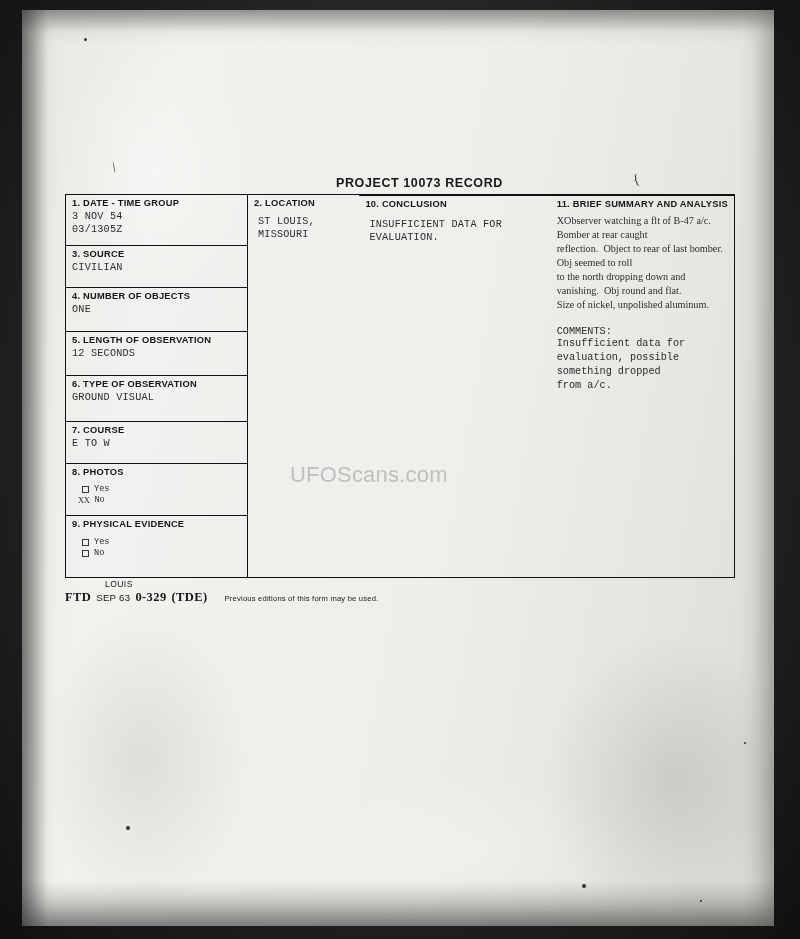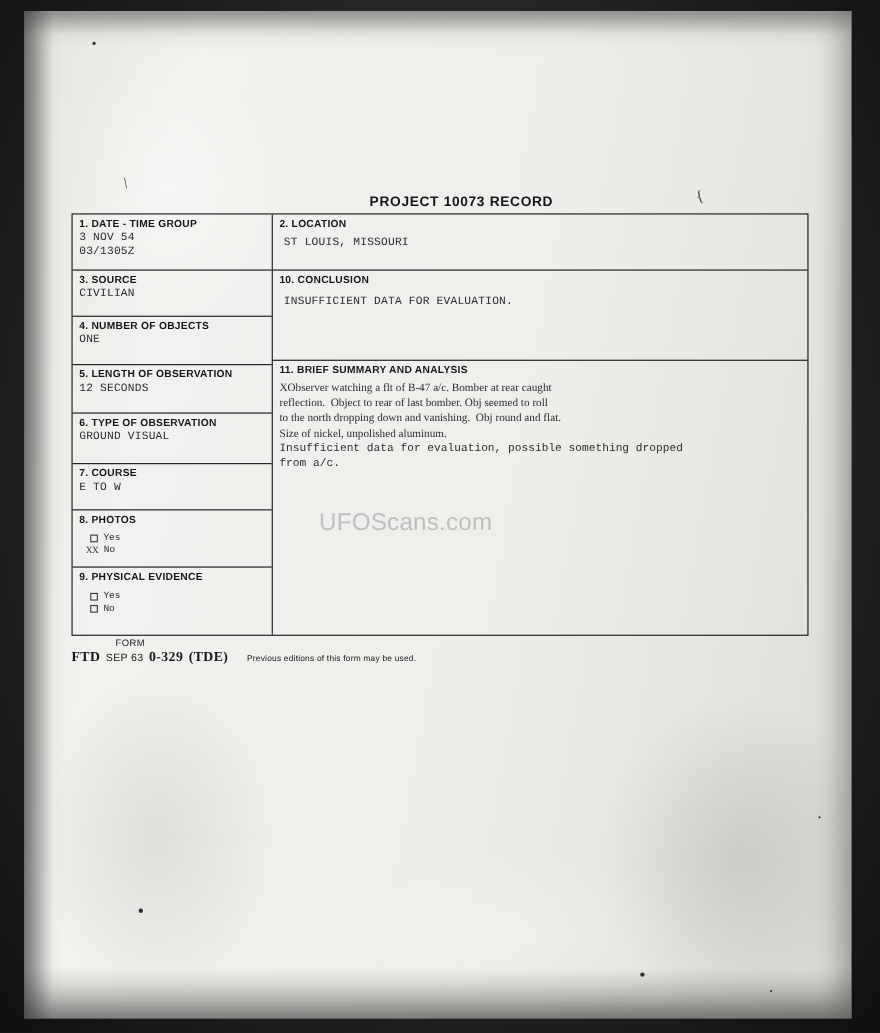--- a/index.html
+++ b/index.html
@@ -86,21 +86,21 @@
     width: 182px;
     box-sizing: border-box;
     border-right: 1.6px solid #101114;
     display: flex;
     flex-direction: column;
   }
   #right-col {
     flex: 1;
     box-sizing: border-box;
     display: flex;
-    flex-direction: column;
+    flex-direction: row;
   }
   .cell {
     box-sizing: border-box;
     padding: 3px 6px 2px 6px;
     position: relative;
   }
   .cell + .cell { border-top: 1.4px solid #101114; }
   .fld-label {
     font-size: 9.3px;
     font-weight: bold;
@@ -367,29 +367,30 @@
 
       <div class="cell" id="c-summary">
         <div class="fld-label">
           <span>11.</span>
           <span>BRIEF SUMMARY AND ANALYSIS</span>
         </div>
         <div id="summary-body">XObserver watching a flt of B-47 a/c. Bomber at rear caught
 reflection.  Object to rear of last bomber. Obj seemed to roll
 to the north dropping down and vanishing.  Obj round and flat.
 Size of nickel, unpolished aluminum.</div>
+        <div id="comments-label">COMMENTS:</div>
         <div id="comments-body">Insufficient data for evaluation, possible something dropped
 from a/c.</div>
       </div>
 
     </div>
   </div>
 
   <div id="footer">
-    <div id="footer-form-word">FORM</div>
+    <div id="footer-form-word">LOUIS</div>
     <div id="footer-line">
       <span class="f-big">FTD</span>
       <span class="f-mid">SEP 63</span>
       <span class="f-big">0-329</span>
       <span class="f-big">(TDE)</span>
       <span class="f-small">Previous editions of this form may be used.</span>
     </div>
   </div>
 
   <div id="watermark">UFOScans.com</div>

